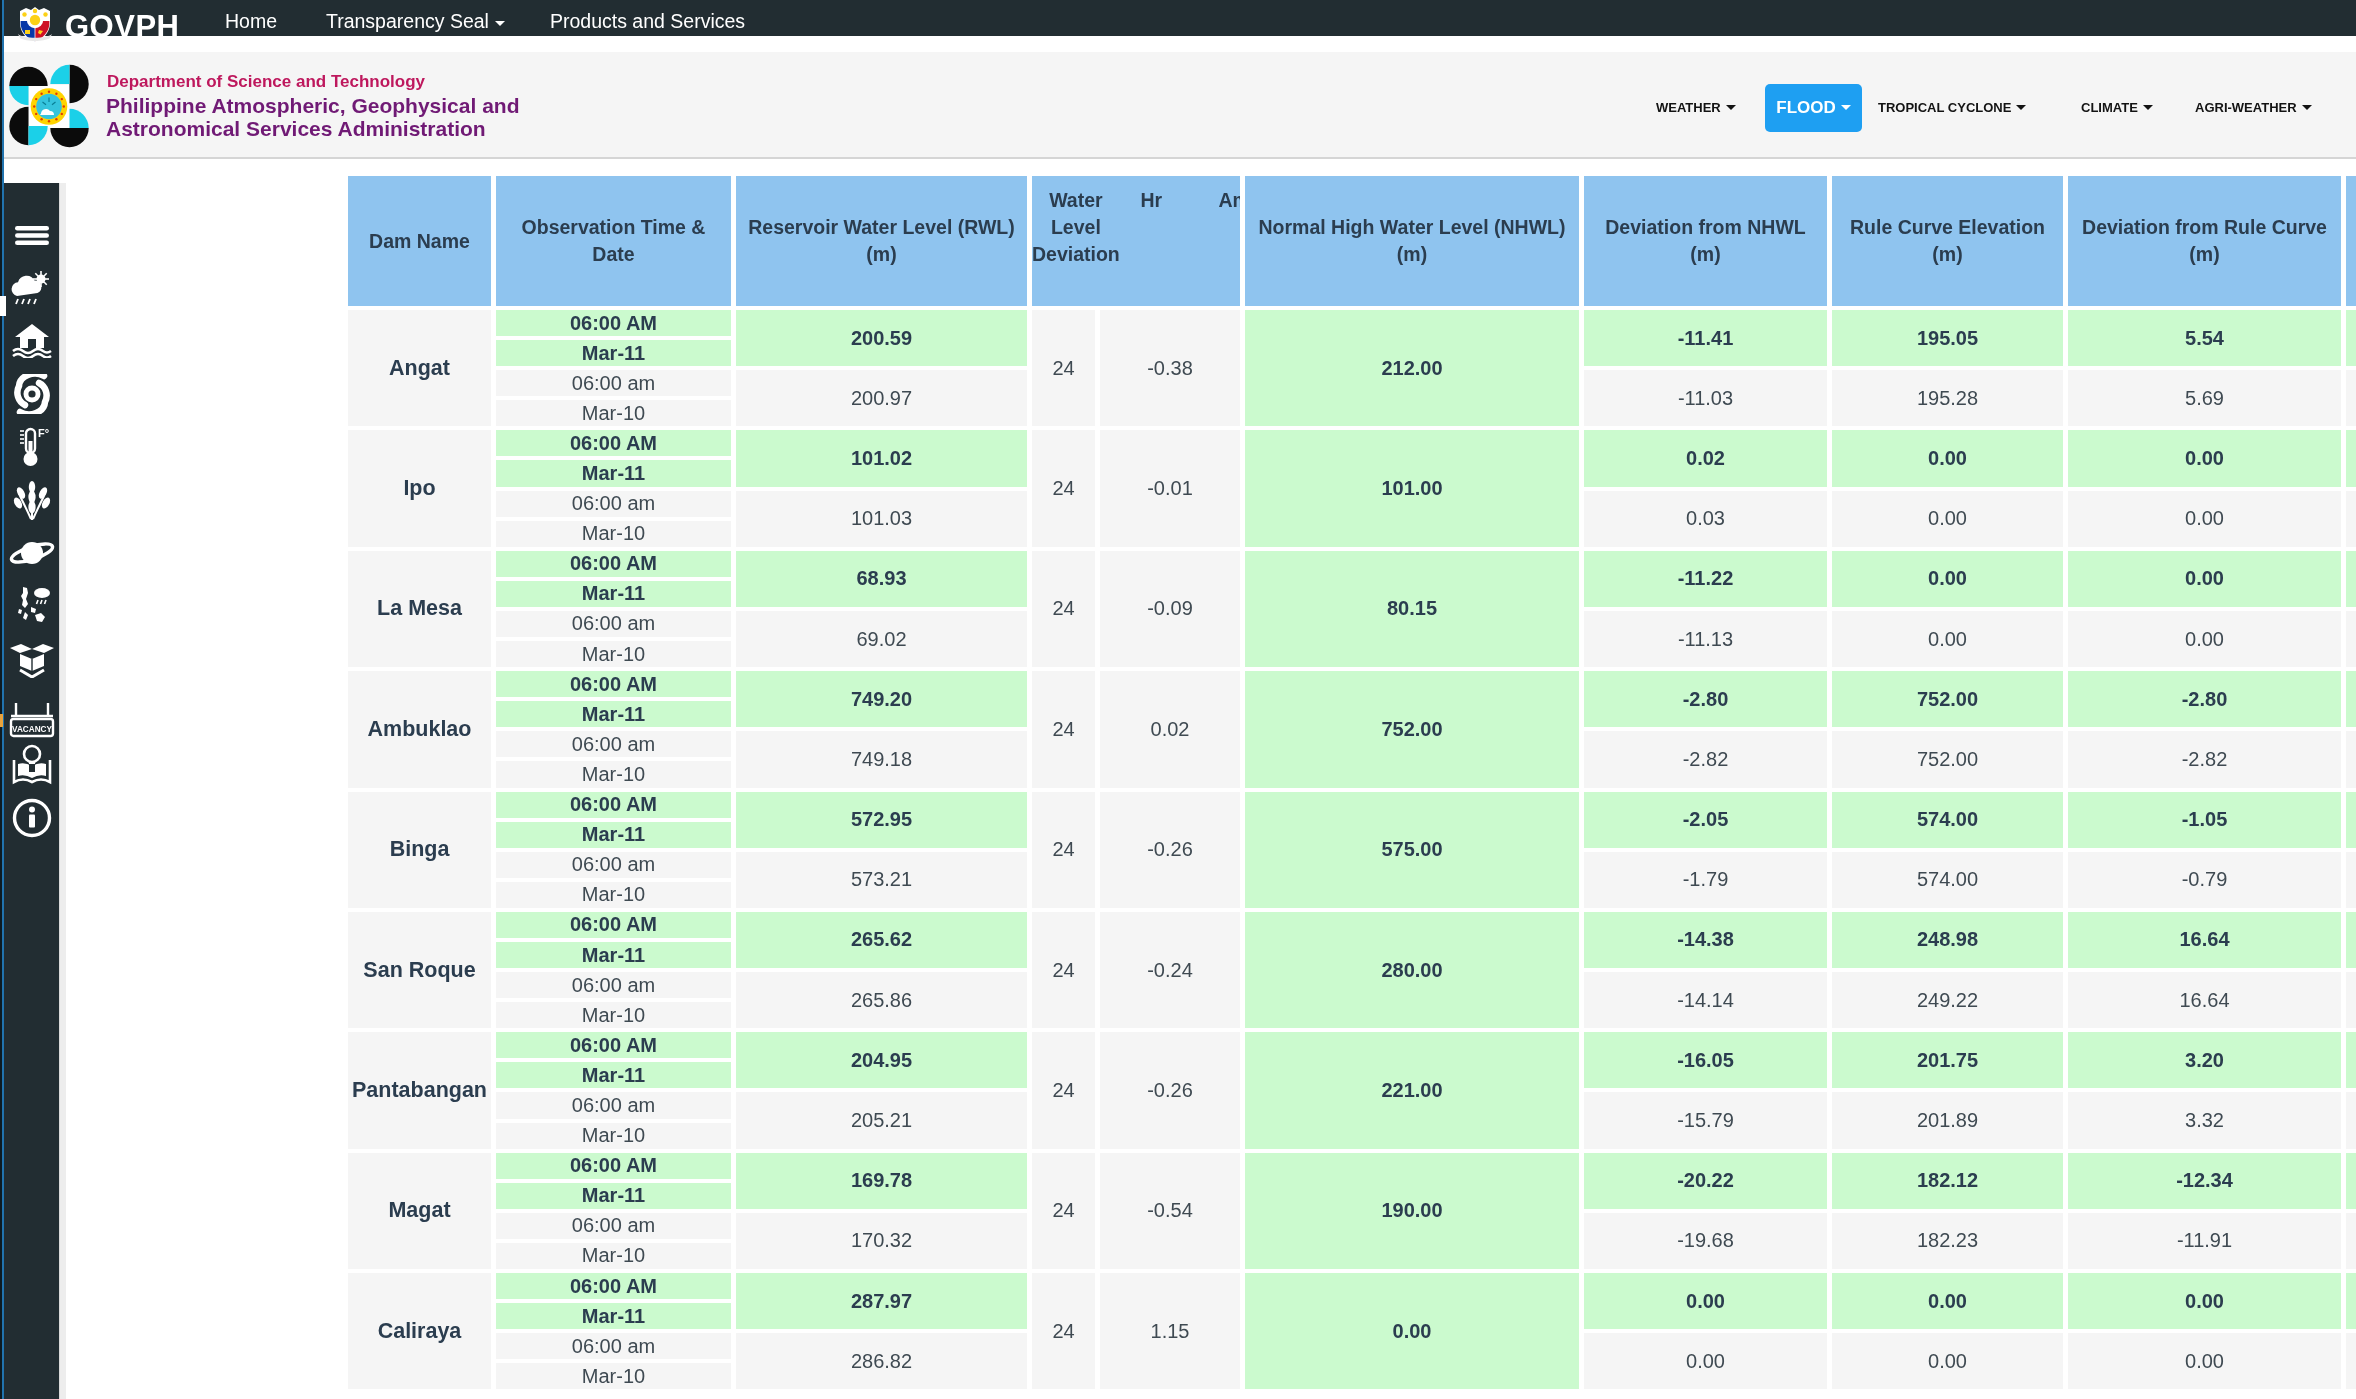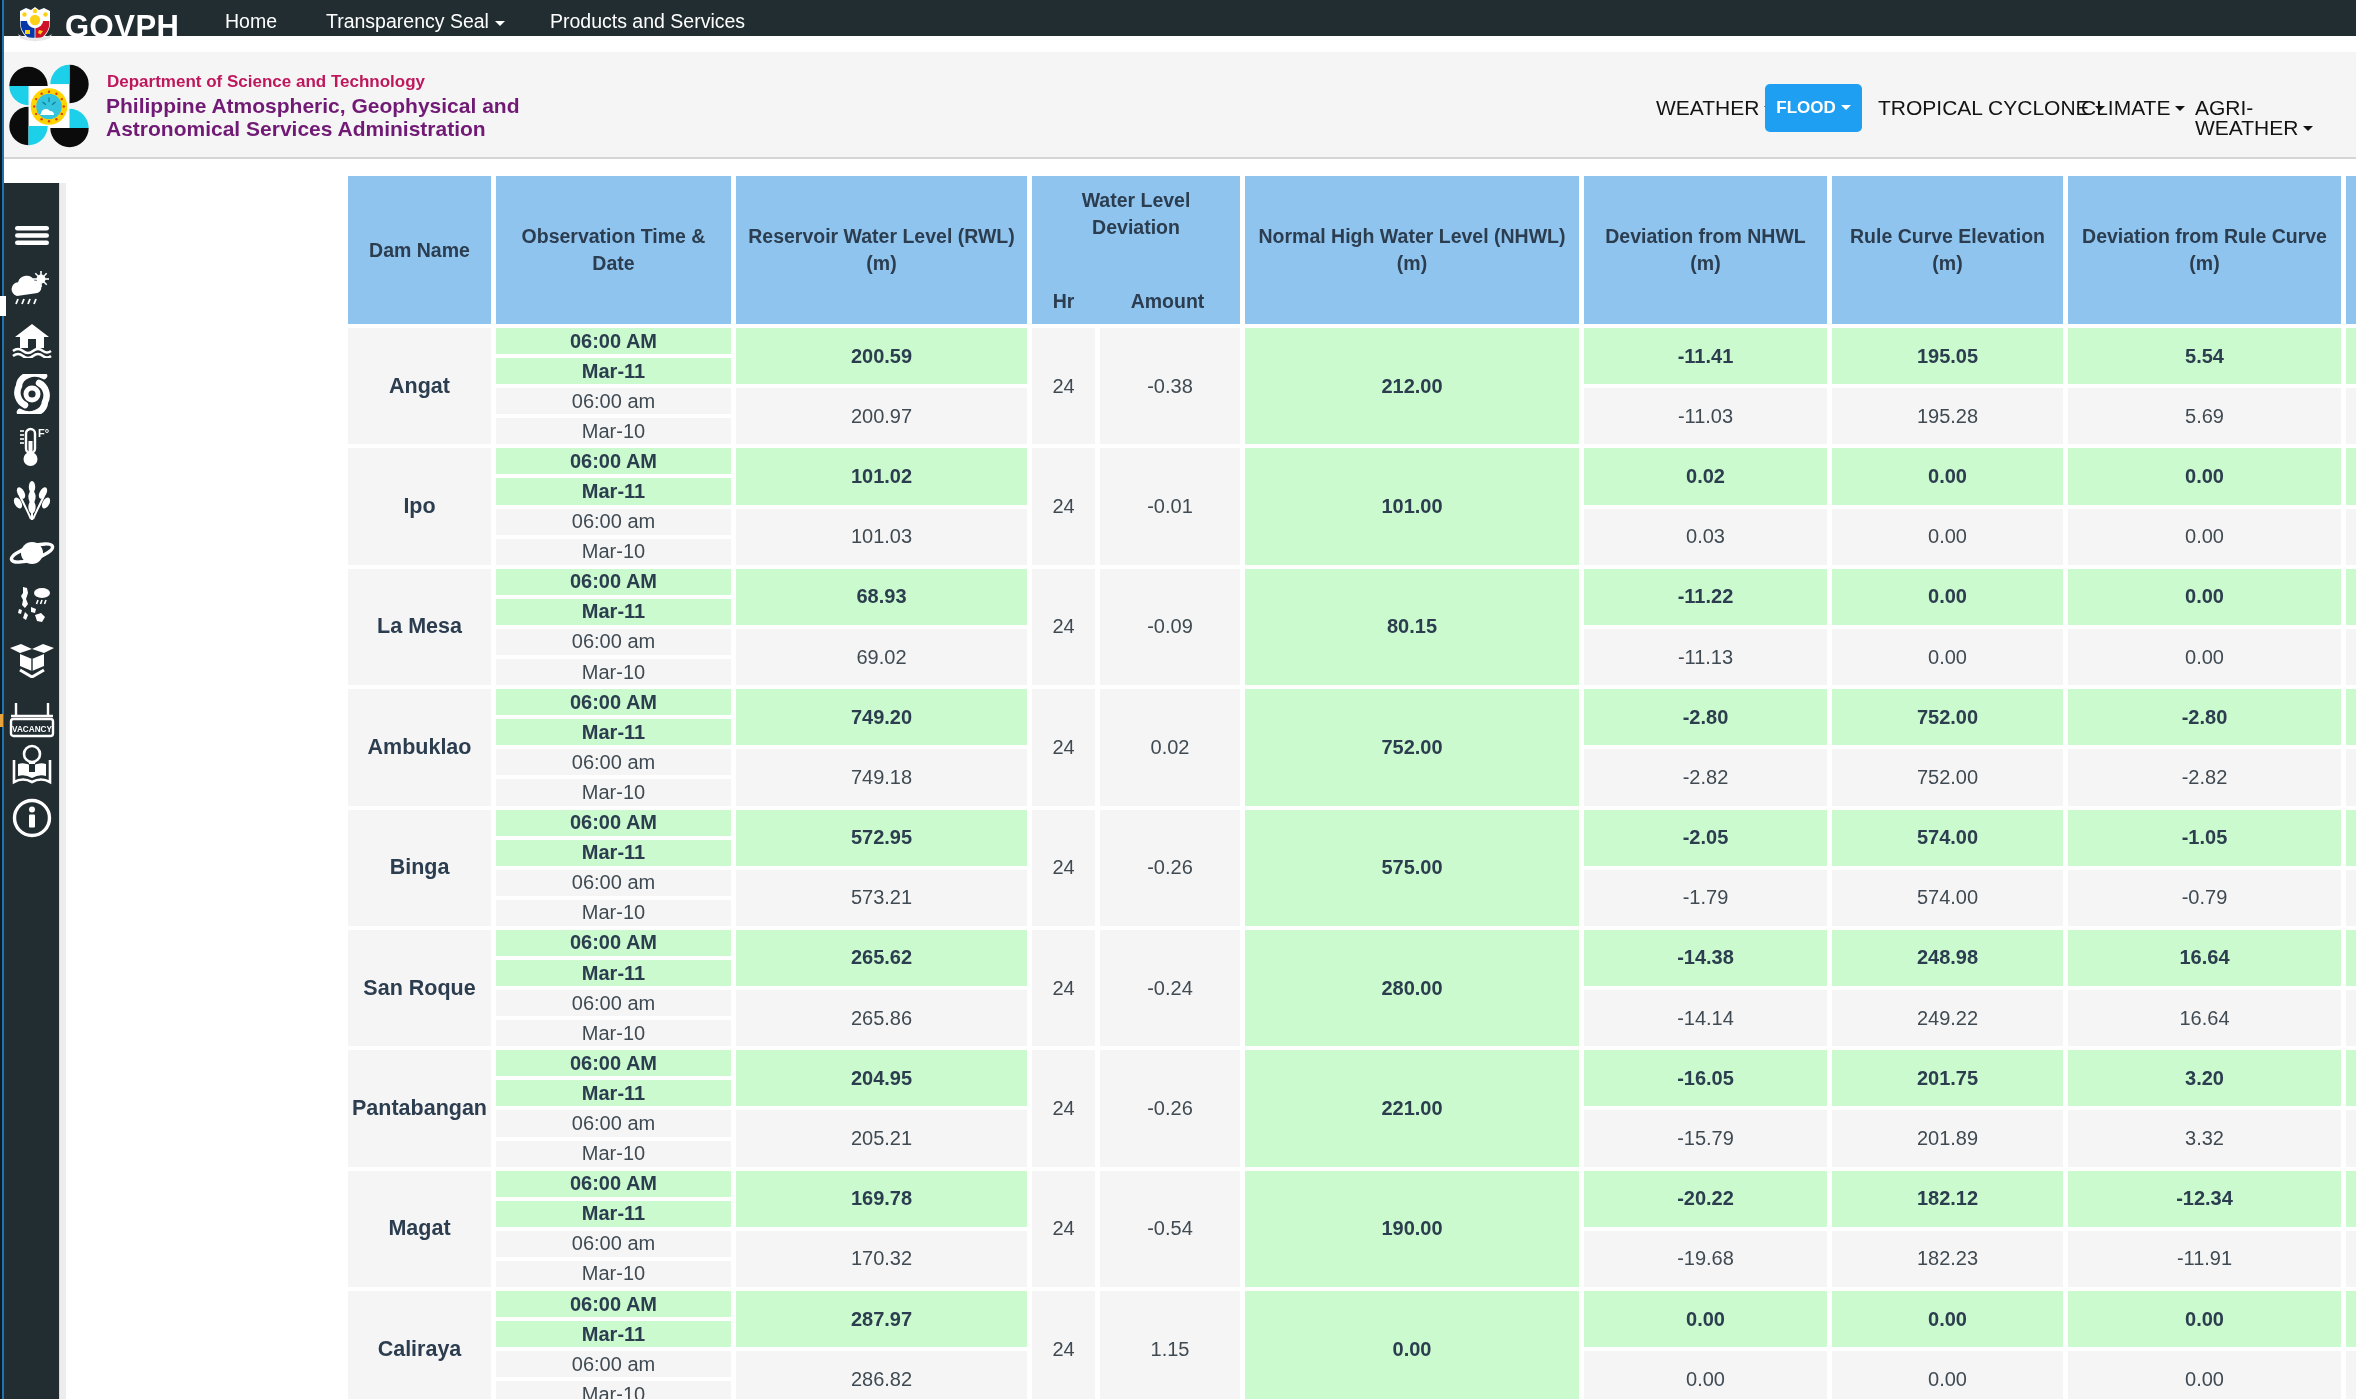--- a/index.html
+++ b/index.html
@@ -10,21 +10,21 @@
 #navbar { position:absolute; left:0; top:0; width:2356px; height:36px; background:#222d32; }
 #govseal { position:absolute; left:16px; top:5px; }
 #govph { position:absolute; left:65px; top:9px; color:#fff; font-size:31px; font-weight:bold; letter-spacing:0.5px; }
 .navlink { position:absolute; top:0; height:42px; line-height:42px; color:#fff; font-size:19.5px;text-align:center; }
 .caret { display:inline-block; width:0; height:0; border-left:5px solid transparent; border-right:5px solid transparent; border-top:5px solid #fff; vertical-align:middle; margin-left:6px; margin-top:2px; }
 
 
 #band { position:absolute; left:0; top:52px; width:2356px; height:107px; background:#f5f5f5; border-bottom:2px solid #d5d5d5; }
 #dost { position:absolute; left:107px; top:20px; font-size:17px; font-weight:bold; color:#be185d; }
 #ptitle { position:absolute; left:106px; top:42px; font-size:21px; font-weight:bold; color:#701a75; line-height:23px; }
-.hnav { position:absolute; top:46px; height:20px; line-height:20px; font-size:21px; font-weight:normal; color:#131313; }
+.hnav { position:absolute; top:46px; height:20px; line-height:20px; font-size:13px; font-weight:bold; color:#131313; }
 .hcaret { display:inline-block; width:0; height:0; border-left:5px solid transparent; border-right:5px solid transparent; border-top:5.5px solid #131313; vertical-align:middle; margin-left:5px; margin-top:-2px; }
 #floodbtn { position:absolute; left:1765px; top:32px; width:97px; height:48px; background:#1e9ff2; border-radius:5px; color:#fff; font-size:17px; font-weight:bold; text-align:center; line-height:48px; }
 #floodbtn .hcaret { border-top-color:#fff; }
 
 
 #leftline { position:absolute; left:0; top:0; width:1.5px; height:1399px; background:#0d1a21; z-index:60; }
 #blueline { position:absolute; left:1.5px; top:0; width:2.5px; height:1399px; background:#2173ae; z-index:60; }
 #sidebar { position:absolute; left:4px; top:183px; width:55px; height:1216px; background:#222d32; z-index:40; }
 #scrollstrip { position:absolute; left:59px; top:183px; width:7px; height:1216px; background:#ededed; border-left:1px solid #d9d9d9; z-index:40; }
 .icon { position:absolute; left:0; width:55px; text-align:center; }
@@ -38,21 +38,21 @@
 tr.hdr { height:119px; }
 table tr { height:26.1px; }
 tr.hdr { height:119px; }
 th { background:#8fc4ef; color:#2b3d4f; font-size:19.5px; font-weight:bold; line-height:27px; }
 td { font-size:20px; }
 td.g { background:#cbface; }
 td.w { background:#f5f5f5; color:#3f4a52; font-weight:normal; }
 td.dam { background:#f5f5f5; color:#2b3d4f; font-weight:bold; font-size:21.5px; }
 td.b { color:#2b3d4f; font-weight:bold; }
 #wld { vertical-align:top; }
-#wldin { display:flex; flex-direction:column; justify-content:space-between; height:148px; padding:11px 0 9px 0; }
+#wldin { display:flex; flex-direction:row; justify-content:space-between; height:130px; padding:11px 0 9px 0; }
 #wldbot { display:flex; }
 #wldbot span:first-child { width:63px; }
 #wldbot span:last-child { width:145px; }
 </style>
 </head>
 <body>
 
 <div id="navbar">
   <div id="govseal"><svg width="38" height="40" viewBox="0 0 38 40">
 <path d="M4 6 L10 3 L15 5 L19 2 L23 5 L28 3 L34 6 L34 18 C34 28 27 34 19 37 C11 34 4 28 4 18 Z" fill="#fff"></path>

